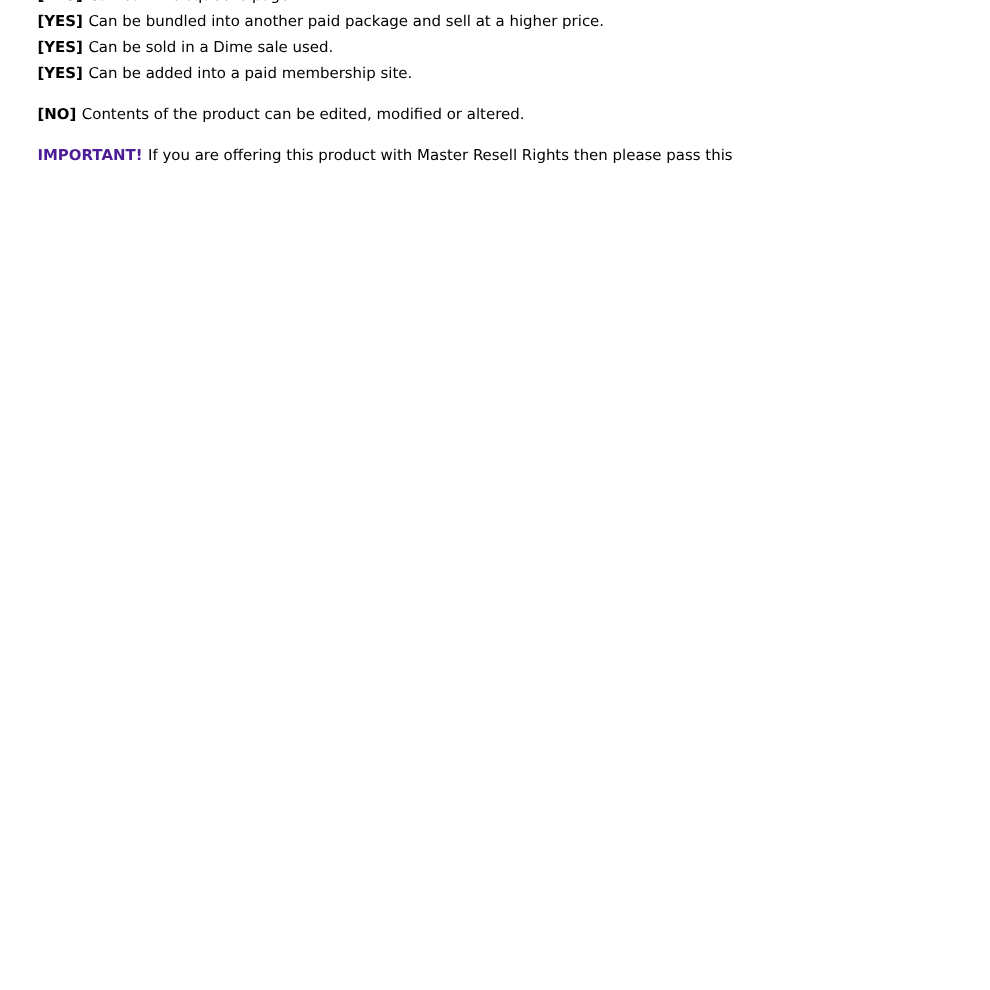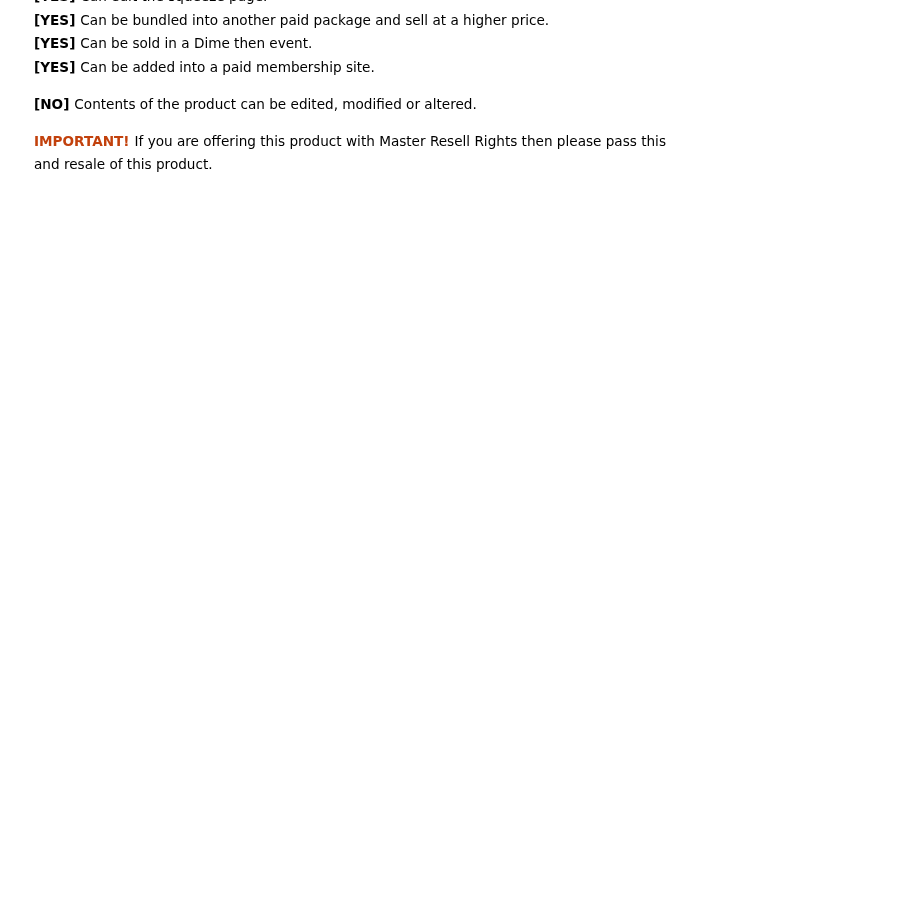--- a/index.html
+++ b/index.html
@@ -30,38 +30,37 @@
     display: block;
     white-space: nowrap;
   }
   .tag {
     font-weight: bold;
     margin-right: 5px;
     text-align: right;
   }
   .important-label {
     font-weight: bold;
-    color: #c2410c;
+    color: #4c1d95;
     margin-right: 5px;
   }
 </style>
 </head>
 <body>
 
 <div class="doc">
 
   <p class="para">
     <span class="line"><b class="tag">[YES]</b><span>Can edit the squeeze page.</span></span>
     <span class="line"><b class="tag">[YES]</b><span>Can be bundled into another paid package and sell at a higher price.</span></span>
-    <span class="line"><b class="tag">[YES]</b><span>Can be sold in a Dime then event.</span></span>
+    <span class="line"><b class="tag">[YES]</b><span>Can be sold in a Dime sale used.</span></span>
     <span class="line"><b class="tag">[YES]</b><span>Can be added into a paid membership site.</span></span>
   </p>
 
   <p class="para">
     <span class="line"><b class="tag">[NO]</b><span>Contents of the product can be edited, modified or altered.</span></span>
   </p>
 
   <p class="para">
     <span class="line"><b class="important-label">IMPORTANT!</b><span>If you are offering this product with Master Resell Rights then please pass this</span></span>
-    <span class="line">and resale of this product.</span>
   </p>
 
 </div>
 
 </body></html>

